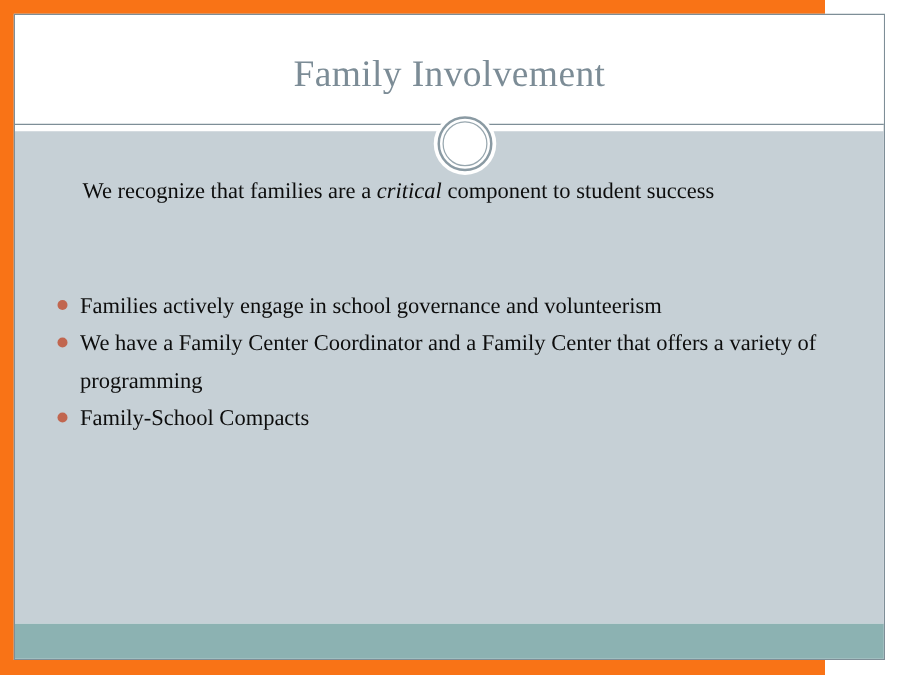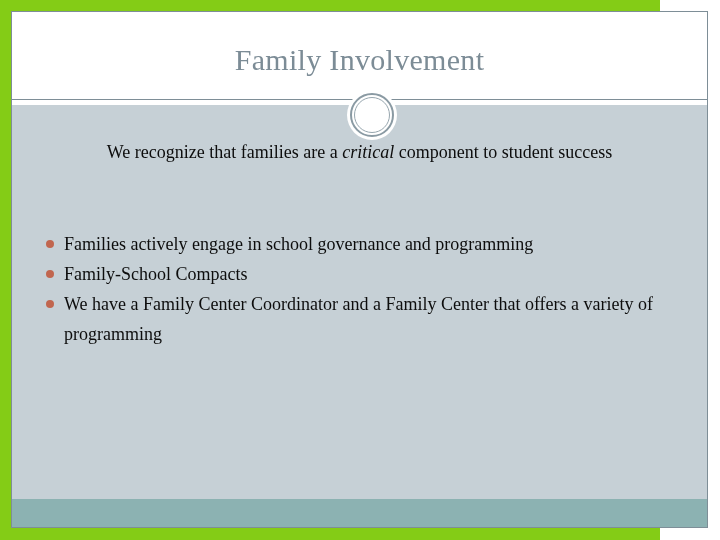--- a/index.html
+++ b/index.html
@@ -13,21 +13,21 @@
     overflow: hidden;
     font-family: "Liberation Serif", "DejaVu Serif", serif;
   }
 
   #slide {
     position: absolute;
     left: 0;
     top: 0;
     width: 660px;
     height: 540px;
-    background: #84cc16;
+    background: #f97316;
   }
 
   
   #slide-frame {
     position: absolute;
     left: 11px;
     top: 11px;
     width: 697px;
     height: 517px;
     border: 1px solid #7e8e97;
@@ -129,21 +129,21 @@
     box-sizing: border-box;
     background: transparent;
   }
 
   
   #subtitle {
     position: absolute;
     left: 54px;
     right: 54px;
     top: 33px;
-    text-align: center;
+    text-align: left;
     font-size: 18px;
     line-height: 28px;
     color: #0d0d0d;
     font-family: "Liberation Serif", "DejaVu Serif", serif;
   }
   #subtitle .em {
     font-style: italic;
   }
 
   
@@ -189,30 +189,30 @@
 
     <div id="content-panel">
 
       <div id="subtitle">
         <span>We recognize that families are a </span><span class="em">critical</span><span> component to student success</span>
       </div>
 
       <ul id="bullet-list">
         <li class="bullet-item">
           <span class="bullet-marker"></span>
-          <span>Families actively engage in school governance and programming</span>
+          <span>Families actively engage in school governance and volunteerism</span>
+        </li>
+        <li class="bullet-item">
+          <span class="bullet-marker"></span>
+          <span>We have a Family Center Coordinator and a Family Center that offers a variety of programming</span>
         </li>
         <li class="bullet-item">
           <span class="bullet-marker"></span>
           <span>Family-School Compacts</span>
         </li>
-        <li class="bullet-item">
-          <span class="bullet-marker"></span>
-          <span>We have a Family Center Coordinator and a Family Center that offers a variety of programming</span>
-        </li>
       </ul>
 
     </div>
 
     <div id="footer-bar"></div>
 
     <div id="ring-ornament">
       <div id="ring-halo"></div>
       <div id="ring-outer"></div>
       <div id="ring-inner"></div>

